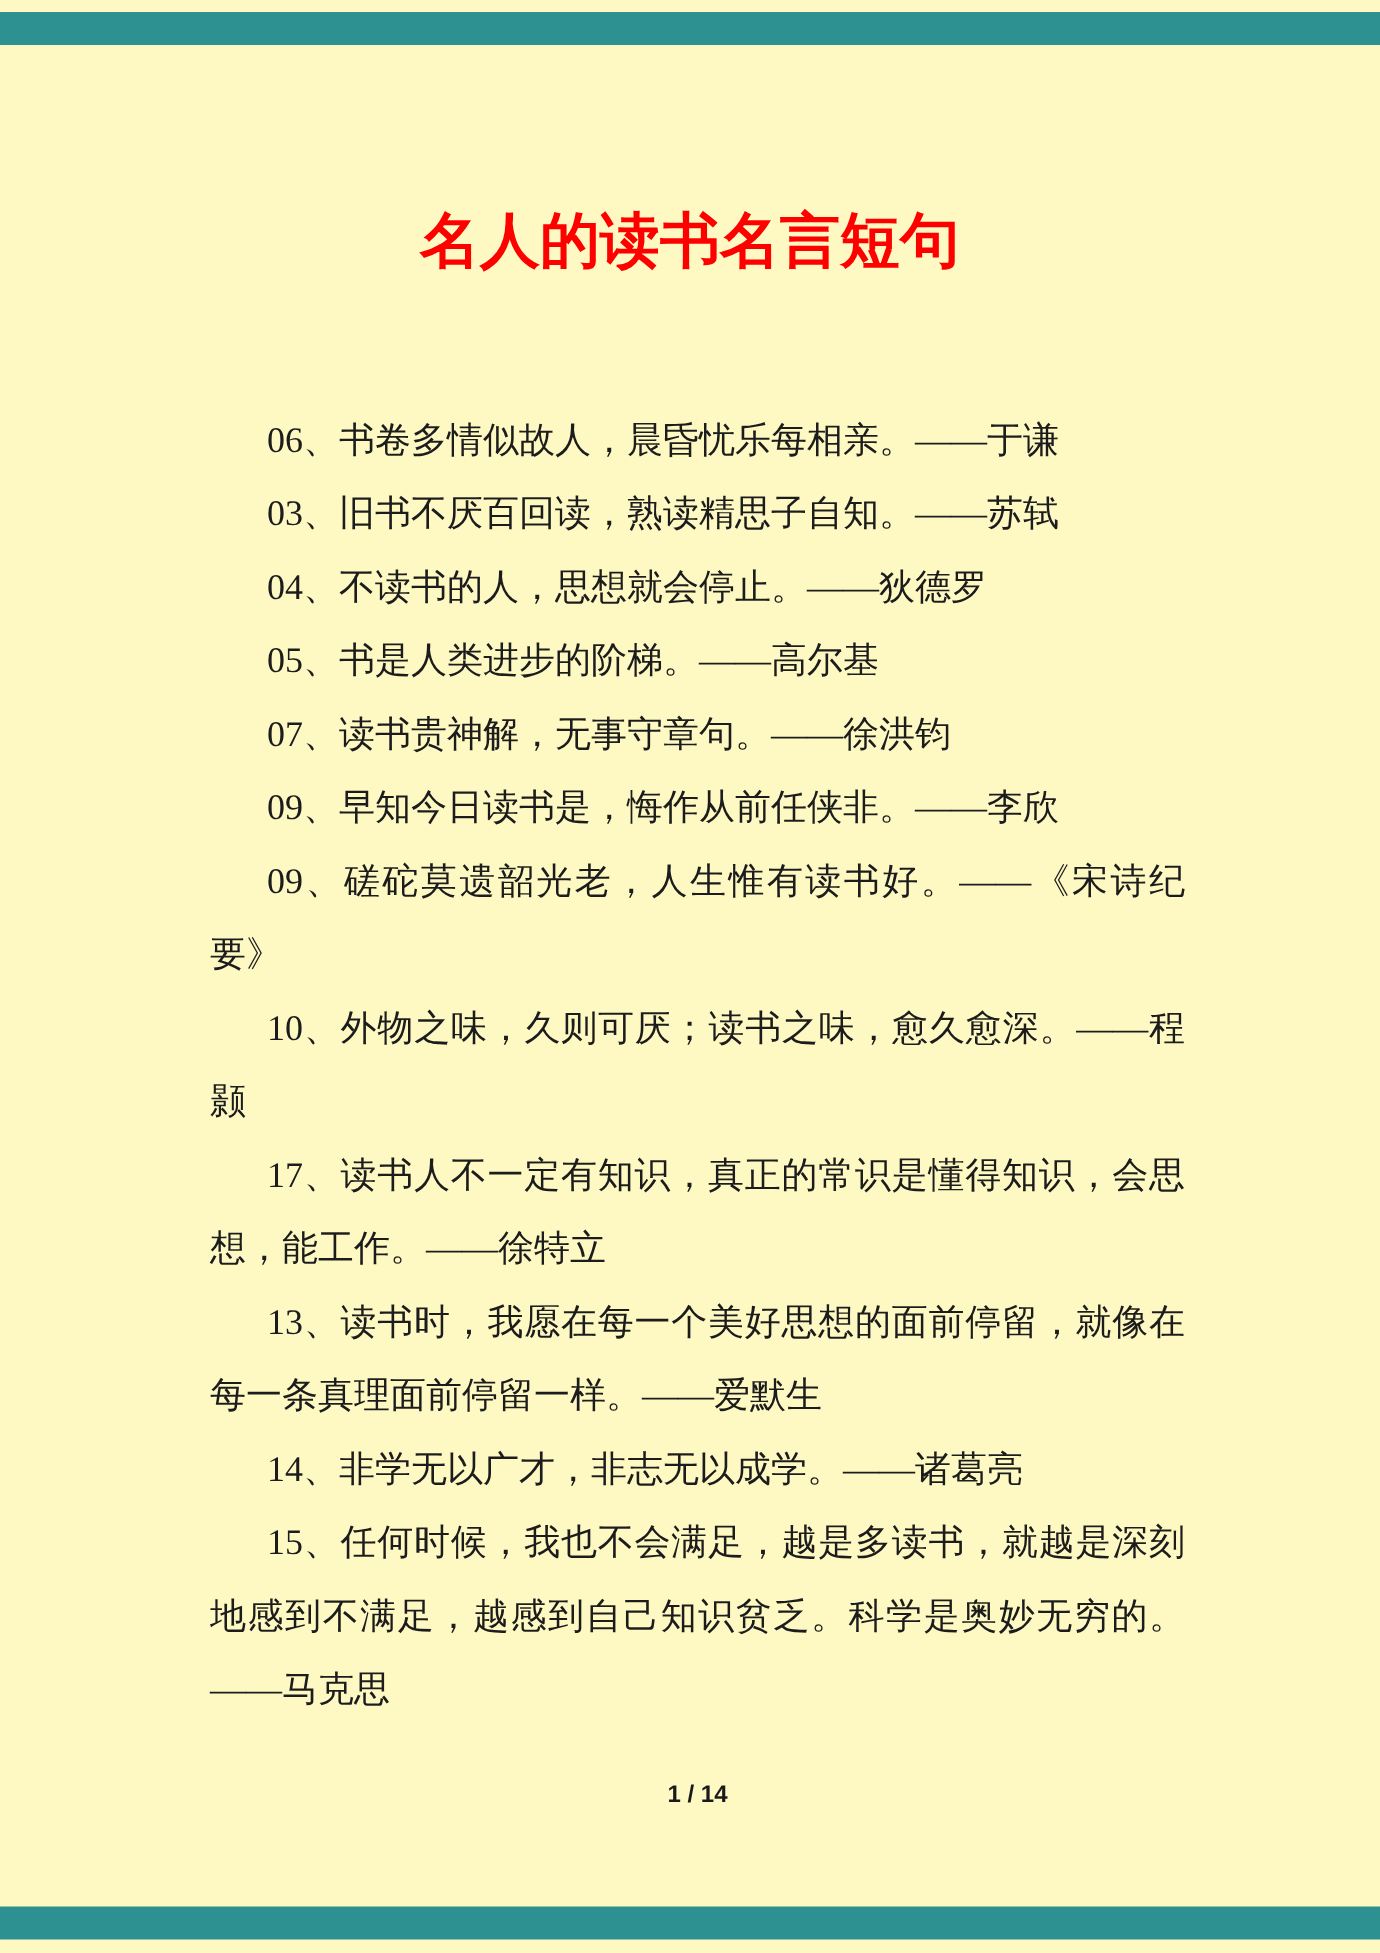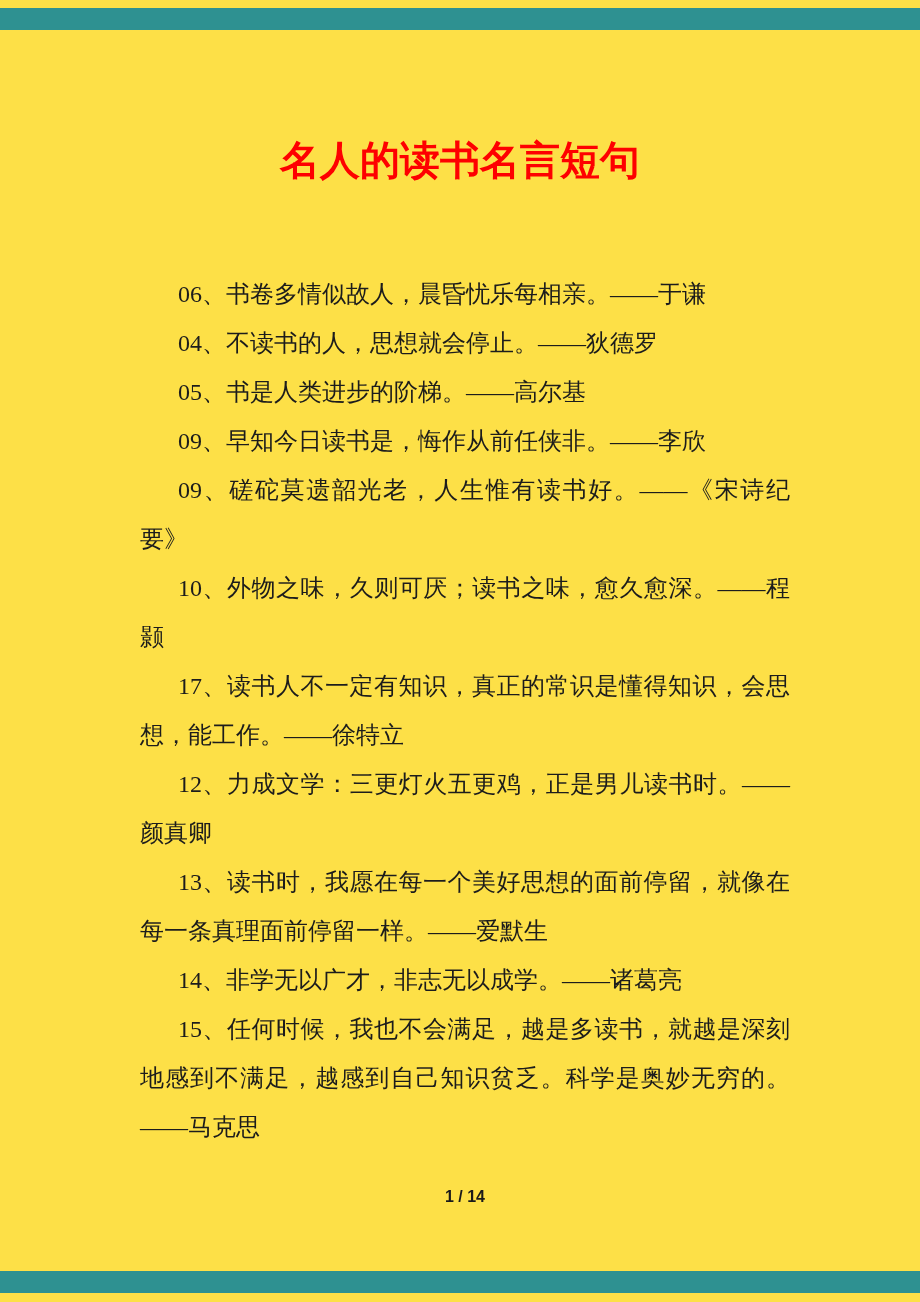--- a/index.html
+++ b/index.html
@@ -1,20 +1,20 @@
 <!DOCTYPE html>
 <html lang="zh"><head>
 <meta charset="utf-8">
 <style>
   html, body { margin: 0; padding: 0; background: #ffffff; }
   .page {
     position: relative;
     width: 920px;
     height: 1302px;
-    background: #fde047;
+    background: #fef9c3;
     overflow: hidden;
     font-family: "Liberation Serif", "DejaVu Serif", serif;
   }
   .accent-bar {
     position: absolute;
     left: 0;
     width: 920px;
     height: 22px;
   }
   .accent-bar.top { top: 8px; }
@@ -61,27 +61,28 @@
 </head>
 <body>
 
 <div class="page">
   <div class="accent-bar top" style="background: rgb(46, 145, 145);"></div>
 
   <h1 class="doc-title" style="color: rgb(254, 0, 0);">名人的读书名言短句</h1>
 
   <div class="quotes" id="quotes" style="color: rgb(28, 28, 28);">
       <p>06、书卷多情似故人，晨昏忧乐每相亲。——于谦</p>
+      <p>03、旧书不厌百回读，熟读精思子自知。——苏轼</p>
       <p>04、不读书的人，思想就会停止。——狄德罗</p>
       <p>05、书是人类进步的阶梯。——高尔基</p>
+      <p>07、读书贵神解，无事守章句。——徐洪钧</p>
       <p>09、早知今日读书是，悔作从前任侠非。——李欣</p>
       <p>09、磋砣莫遗韶光老，人生惟有读书好。——《宋诗纪要》</p>
       <p>10、外物之味，久则可厌；读书之味，愈久愈深。——程颢</p>
       <p>17、读书人不一定有知识，真正的常识是懂得知识，会思想，能工作。——徐特立</p>
-      <p>12、力成文学：三更灯火五更鸡，正是男儿读书时。——颜真卿</p>
       <p>13、读书时，我愿在每一个美好思想的面前停留，就像在每一条真理面前停留一样。——爱默生</p>
       <p>14、非学无以广才，非志无以成学。——诸葛亮</p>
       <p>15、任何时候，我也不会满足，越是多读书，就越是深刻地感到不满足，越感到自己知识贫乏。科学是奥妙无穷的。——马克思</p>
     </div>
 
   <div class="page-number">1 / 14</div>
 
   <div class="accent-bar bottom" style="background: rgb(46, 145, 145);"></div>
 </div>
 

